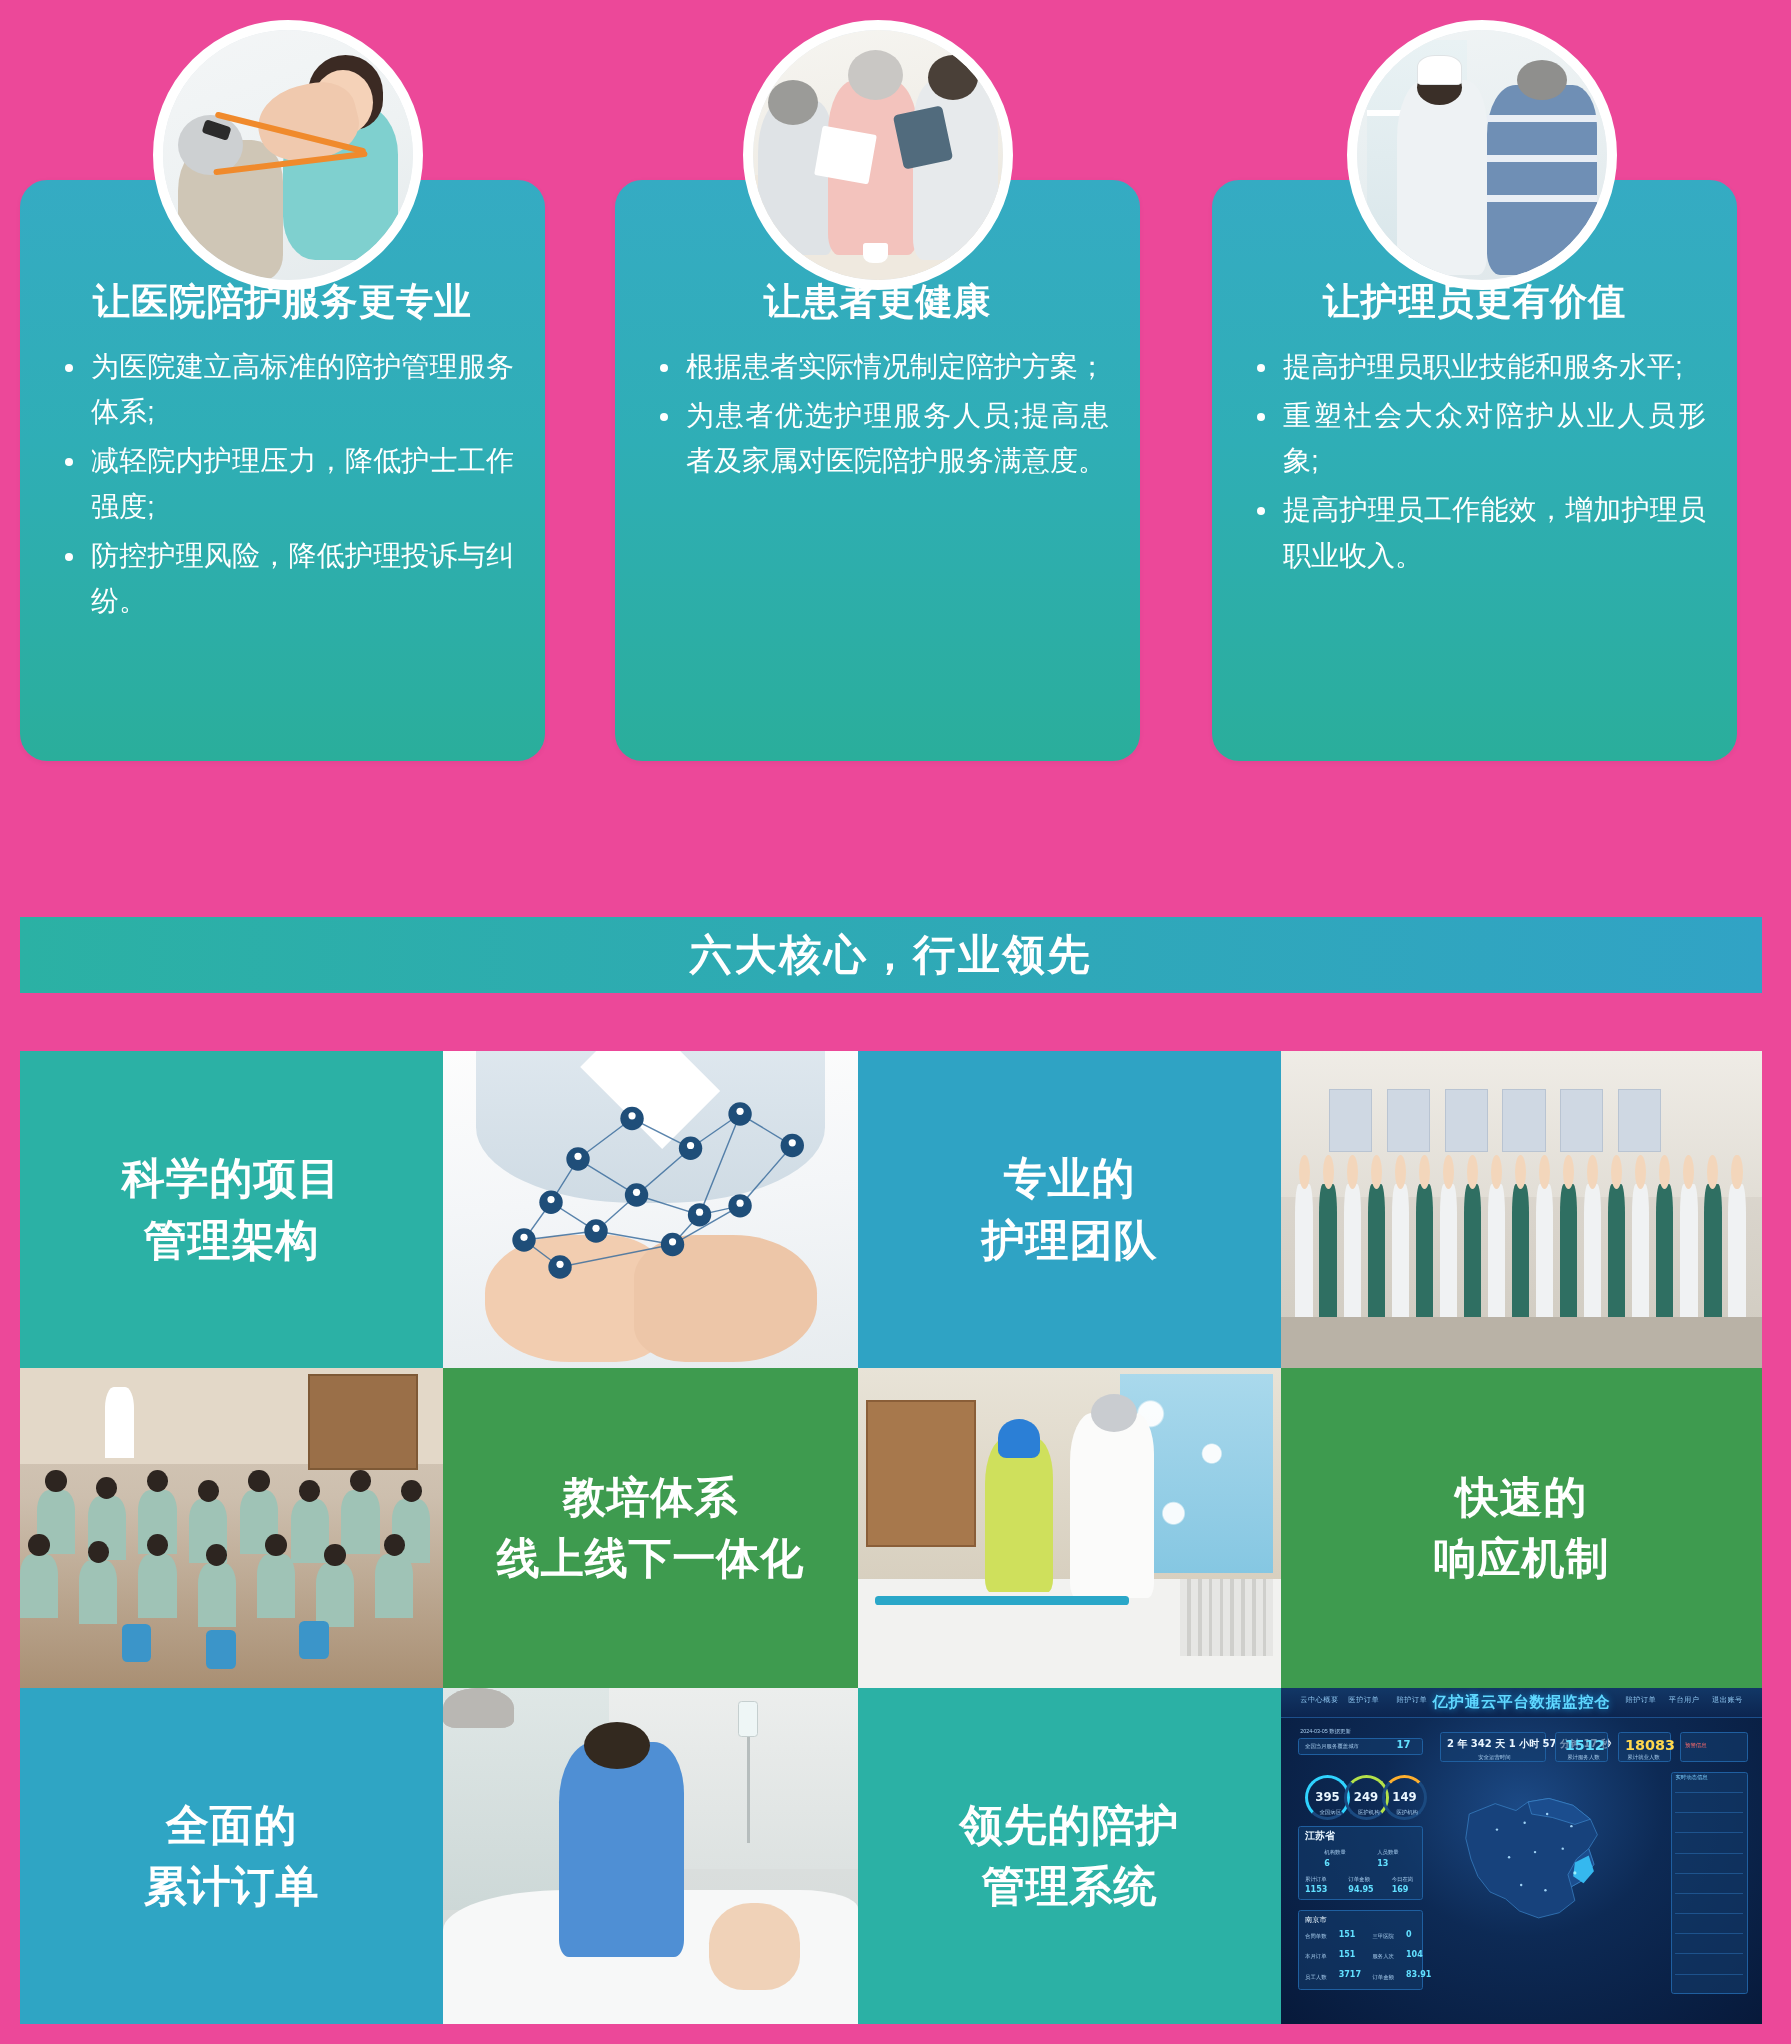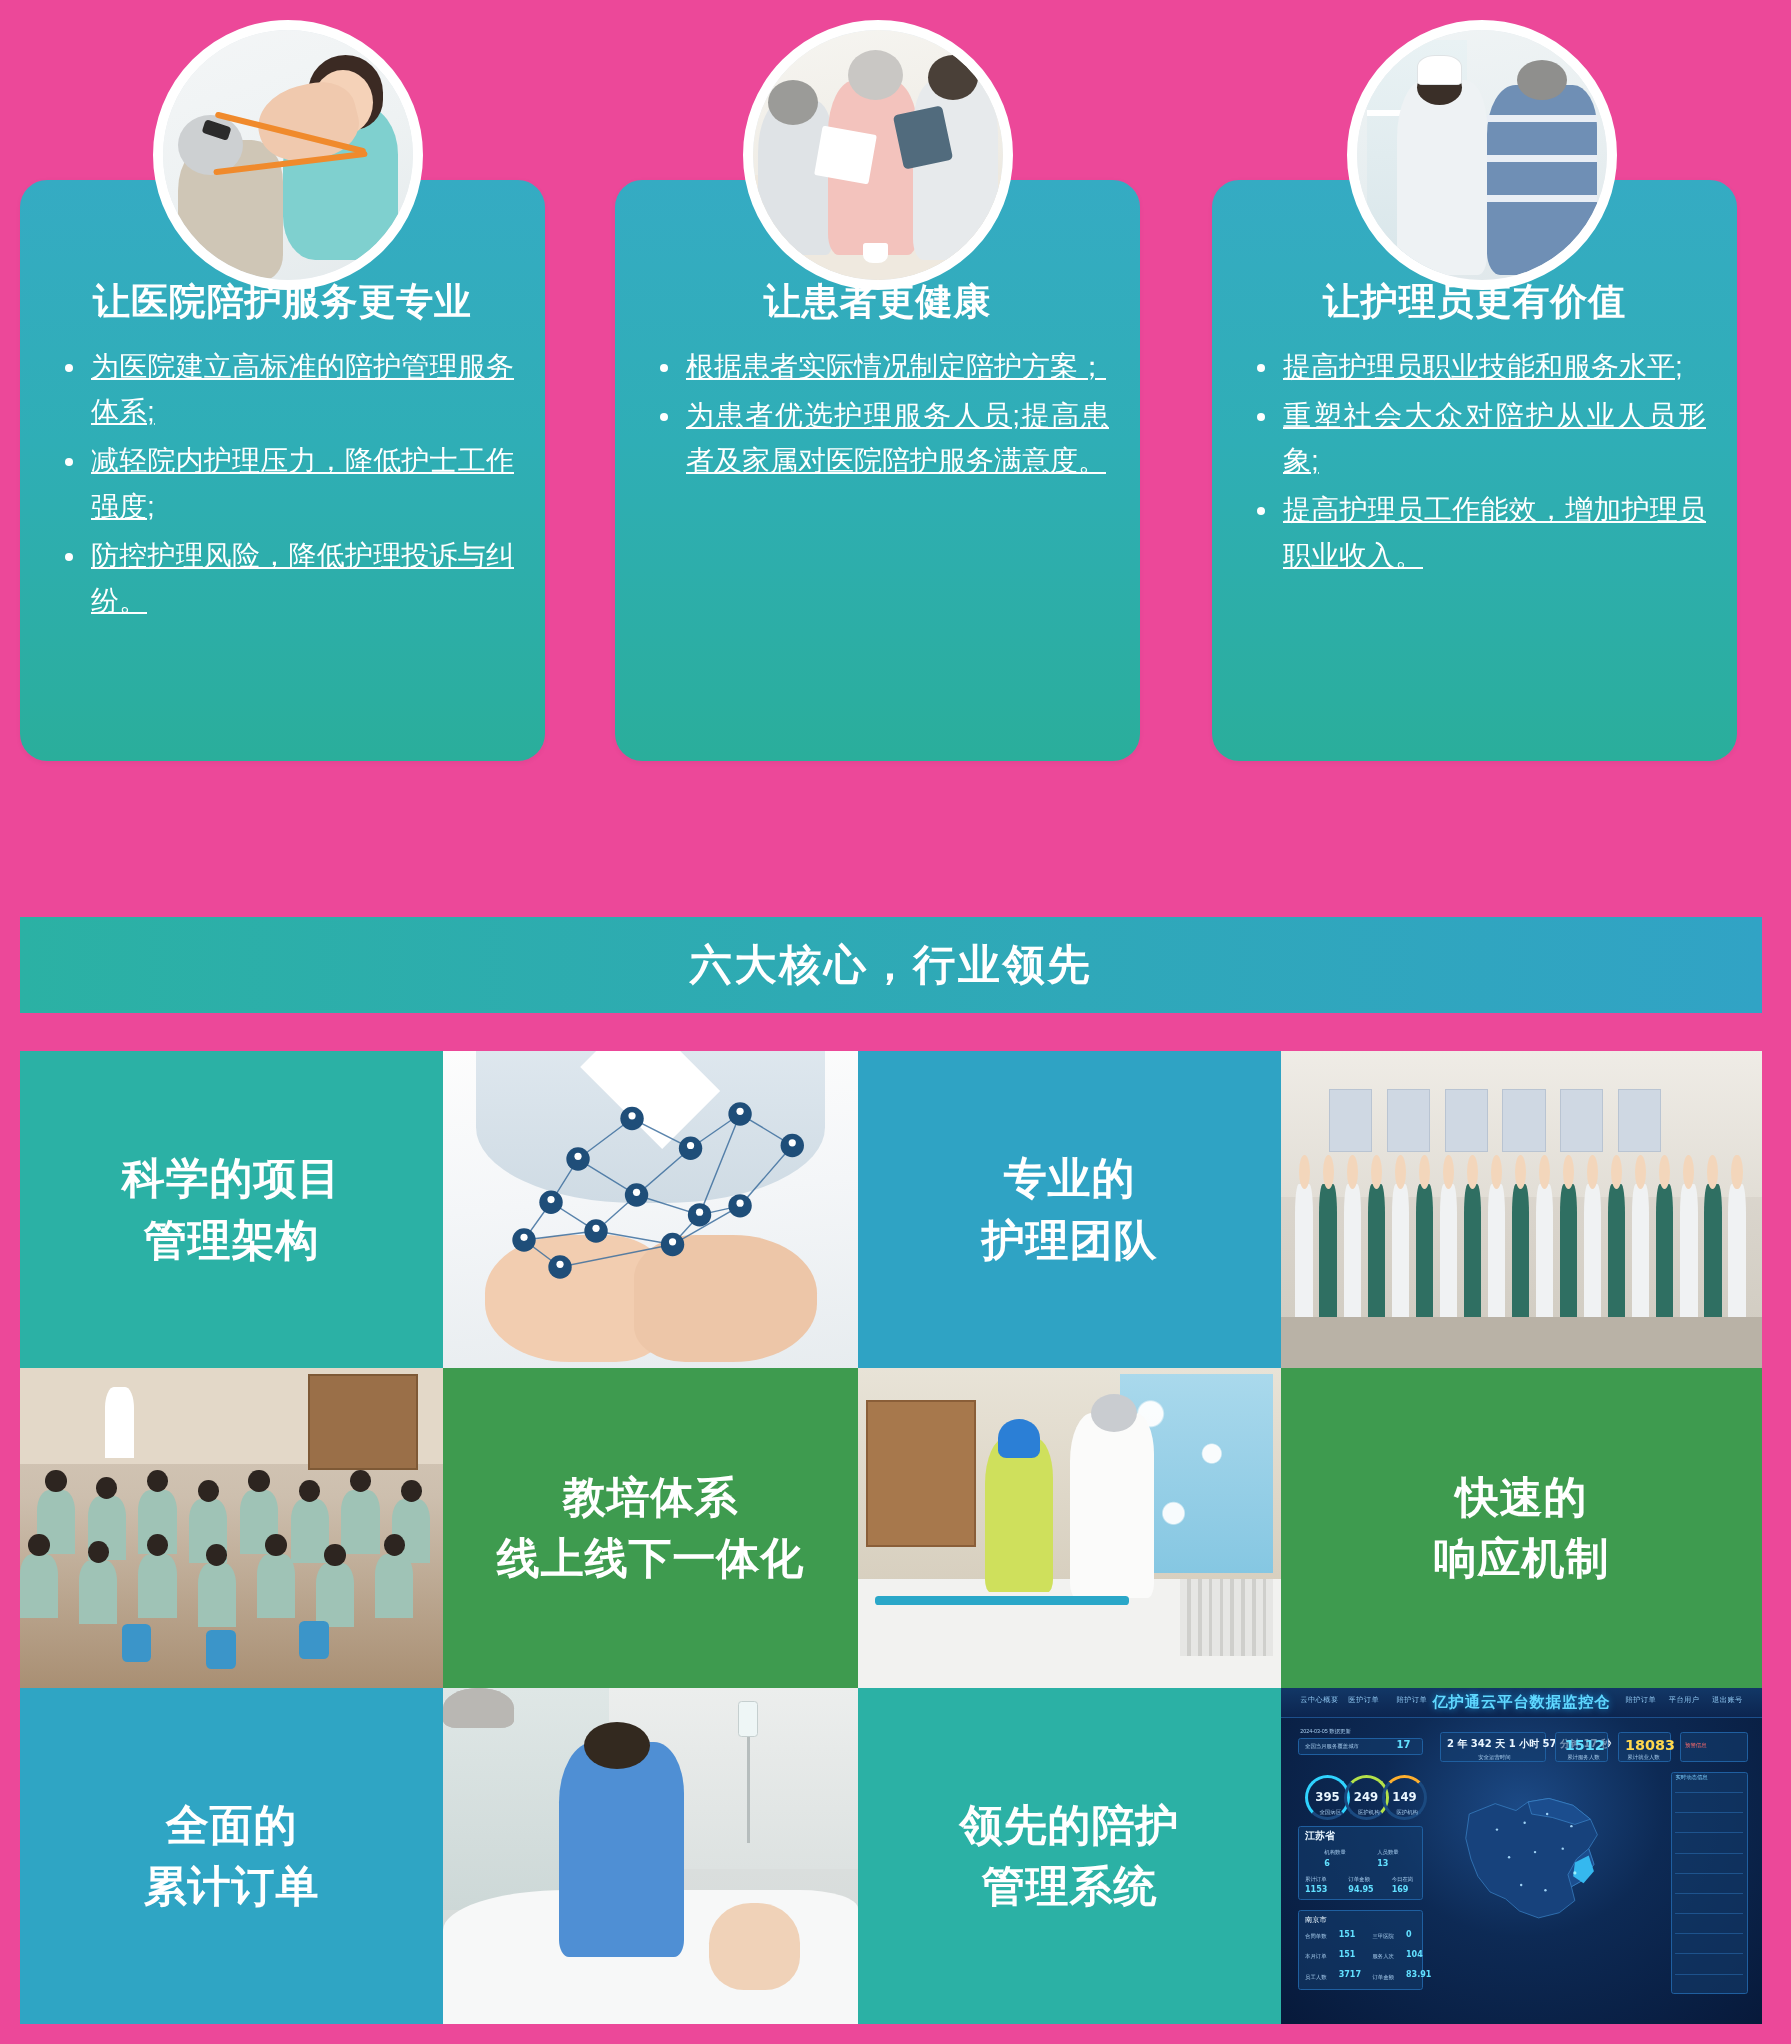--- a/index.html
+++ b/index.html
@@ -37,25 +37,25 @@
   }
   .card-list {
     position:absolute; left:40px; right:31px; top:164px;
     color:#ffffff; font-size:28px; line-height:1.62;
   }
   .card-list .li { position:relative; padding-left:31px; margin-bottom:3.6px; }
   .card-list .li .dot {
     position:absolute; left:5.4px; top:0.72em; width:8px; height:8px;
     background:#ffffff; border-radius:50%;
   }
-  .just { text-align:justify; text-align-last:left; text-justify:inter-character;text-decoration:underline; }
+  .just { text-align:justify; text-align-last:left; text-justify:inter-character; }
 
   
   #banner {
-    position:absolute; left:20px; top:917px; width:1742px; height:96px;
+    position:absolute; left:20px; top:917px; width:1742px; height:76px;
     background:linear-gradient(90deg,#2BB1A4 0%,#2EAAB4 45%,#31A3C5 100%);
     display:flex; align-items:center; justify-content:center;
   }
   #banner .txt { color:#fff; font-size:42px; font-weight:bold; letter-spacing:2.7px; }
 
   
   #grid {
     position:absolute; left:20px; top:1051px;
     width:1742px; height:973px;
     display:grid;

